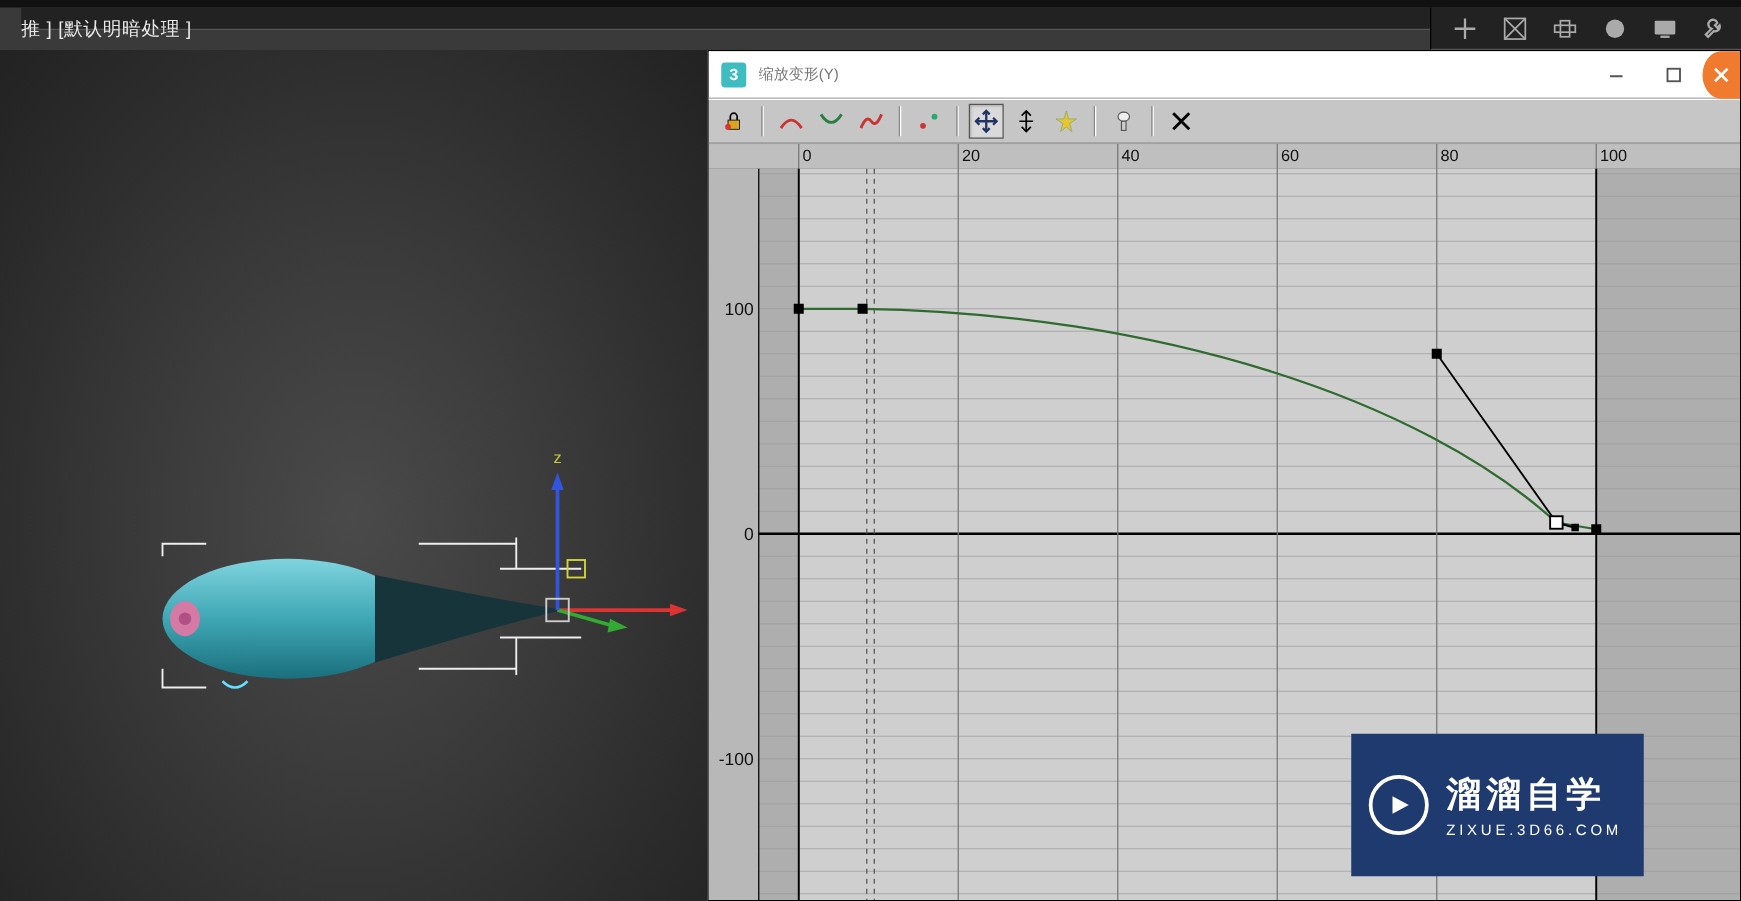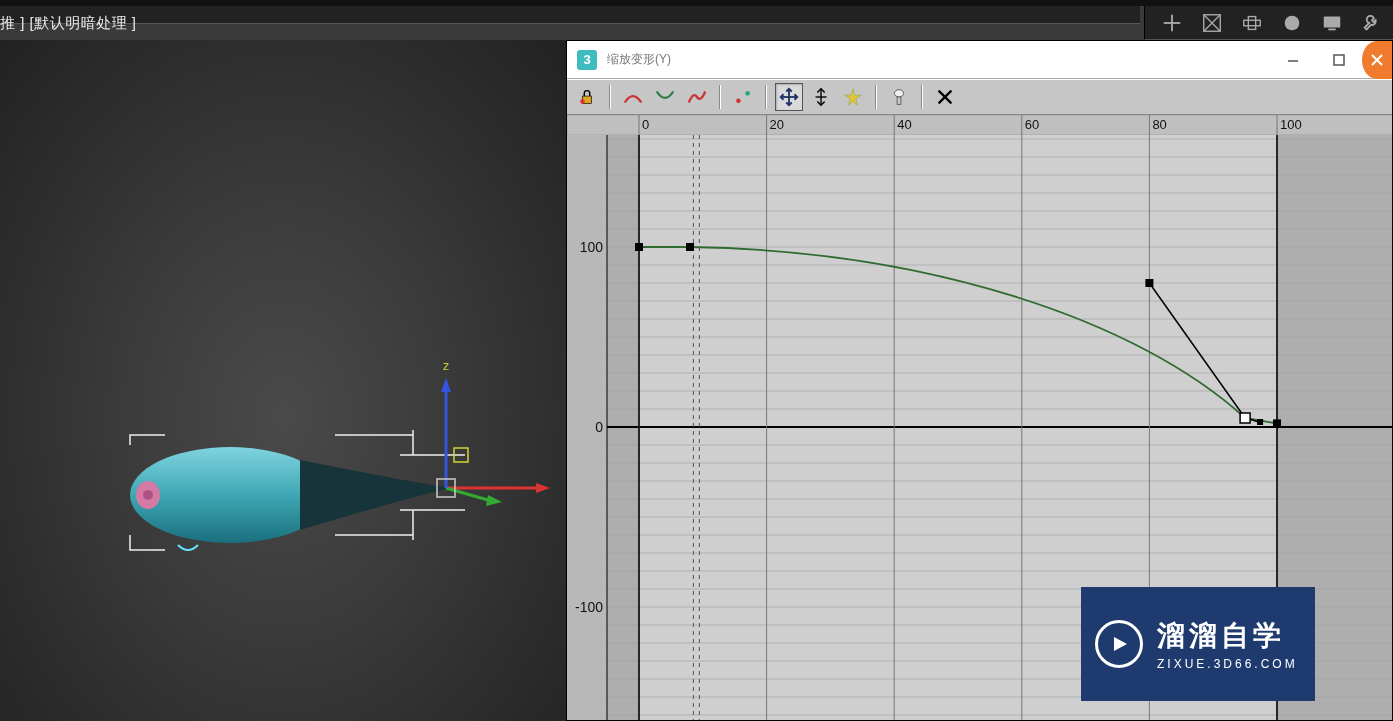--- a/index.html
+++ b/index.html
@@ -14,21 +14,21 @@
 
   
   .topbar {
     position: absolute;
     top: 0; left: 0; right: 0;
     height: 6px;
     background: #111;
   }
   .title-strip {
     position: absolute;
-    top: 6px; left: 0;
+    top: 6px; left: 17px;
     width: 1140px;
     height: 18px;
     background: #222;
     border-bottom: 1px solid #555;
   }
   .title-text {
     position: absolute;
     left: 0px; top: 8px;
     color: #e8e8e8;
     font-size: 15px;

